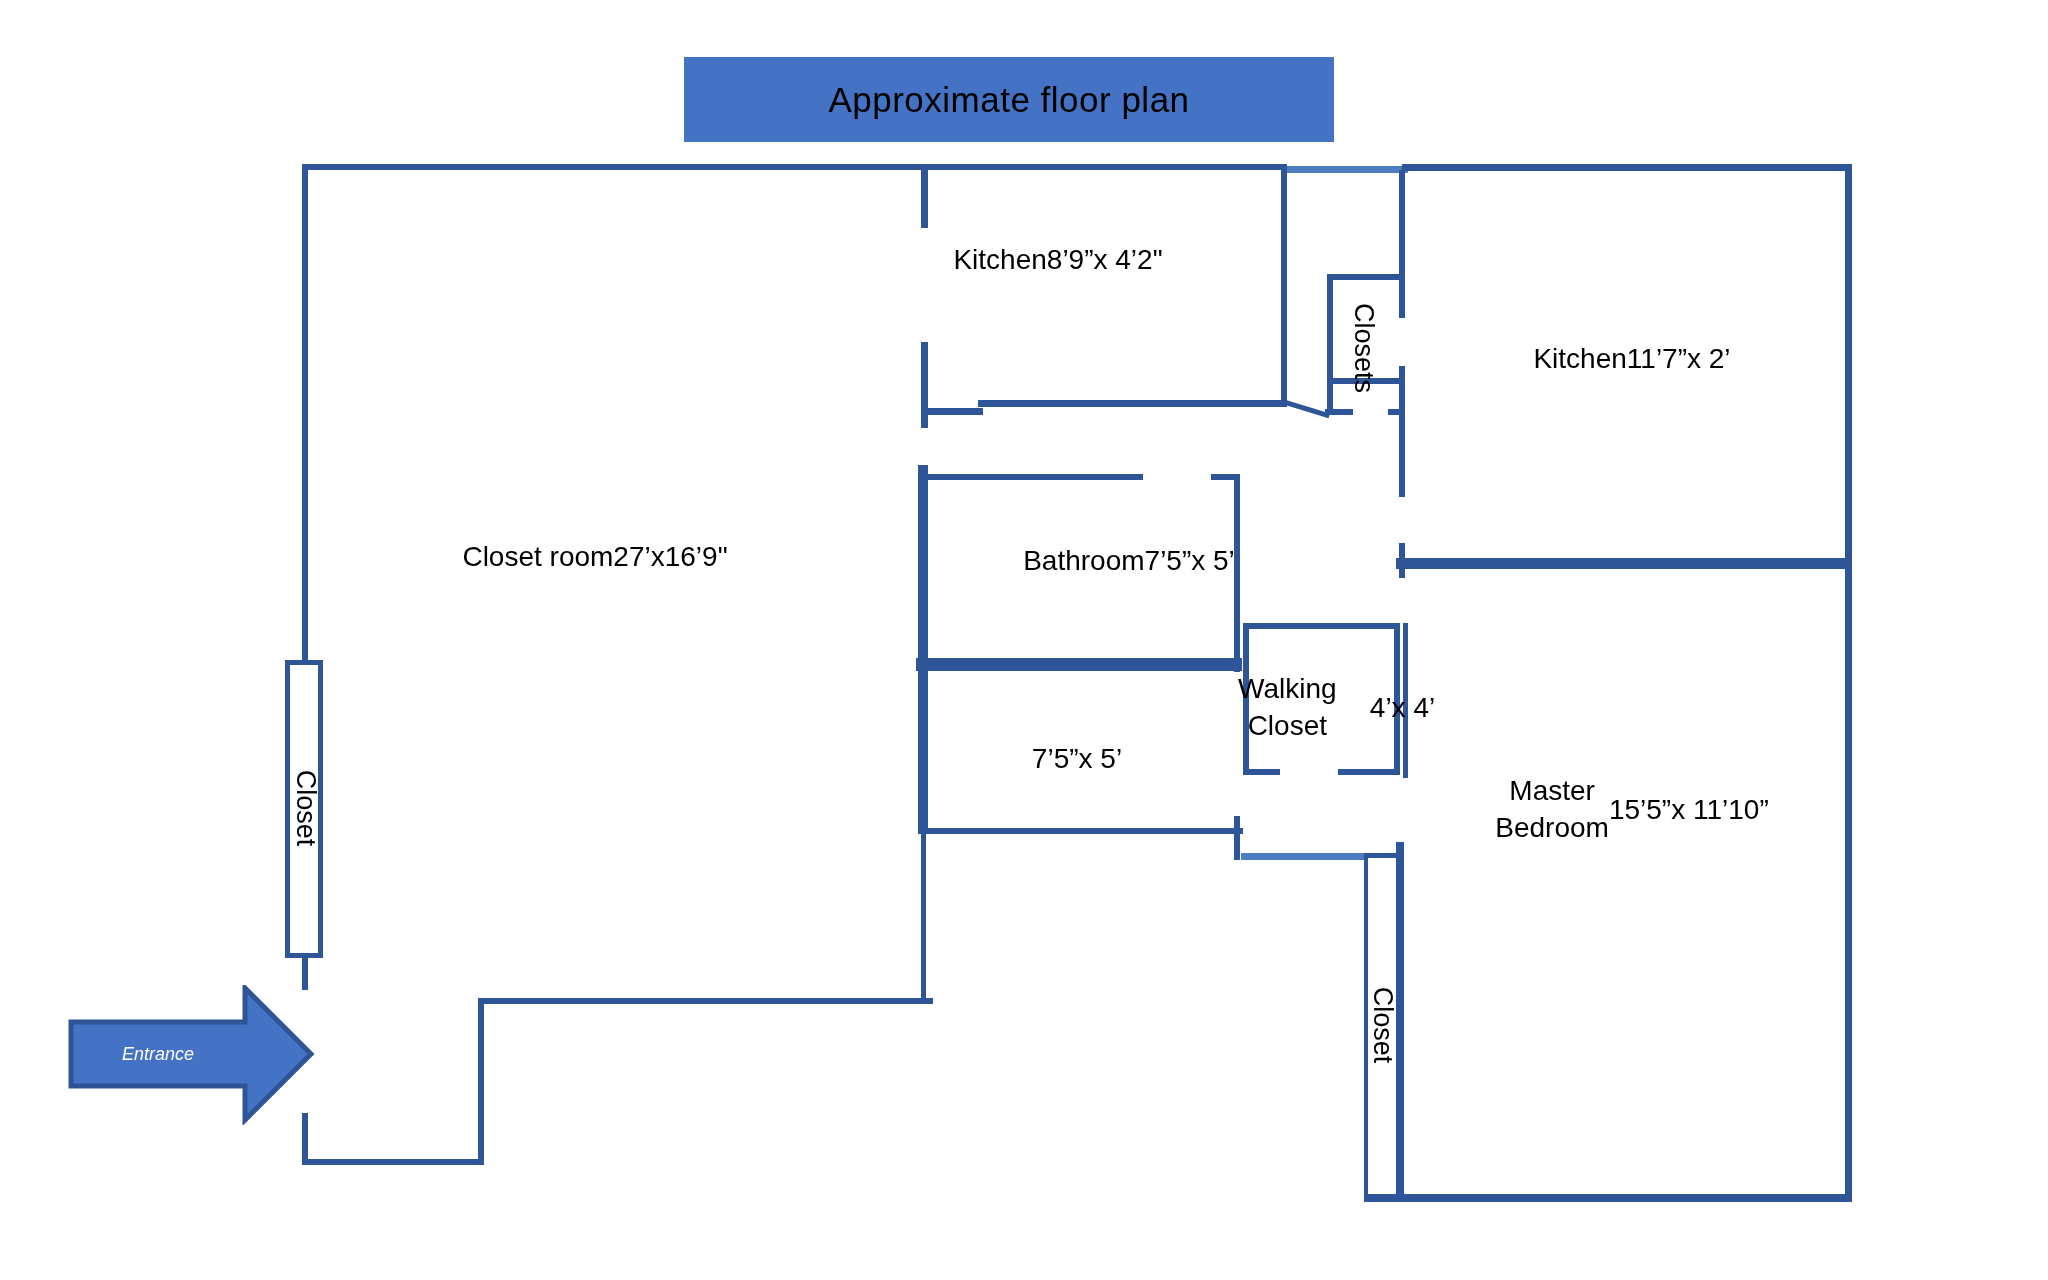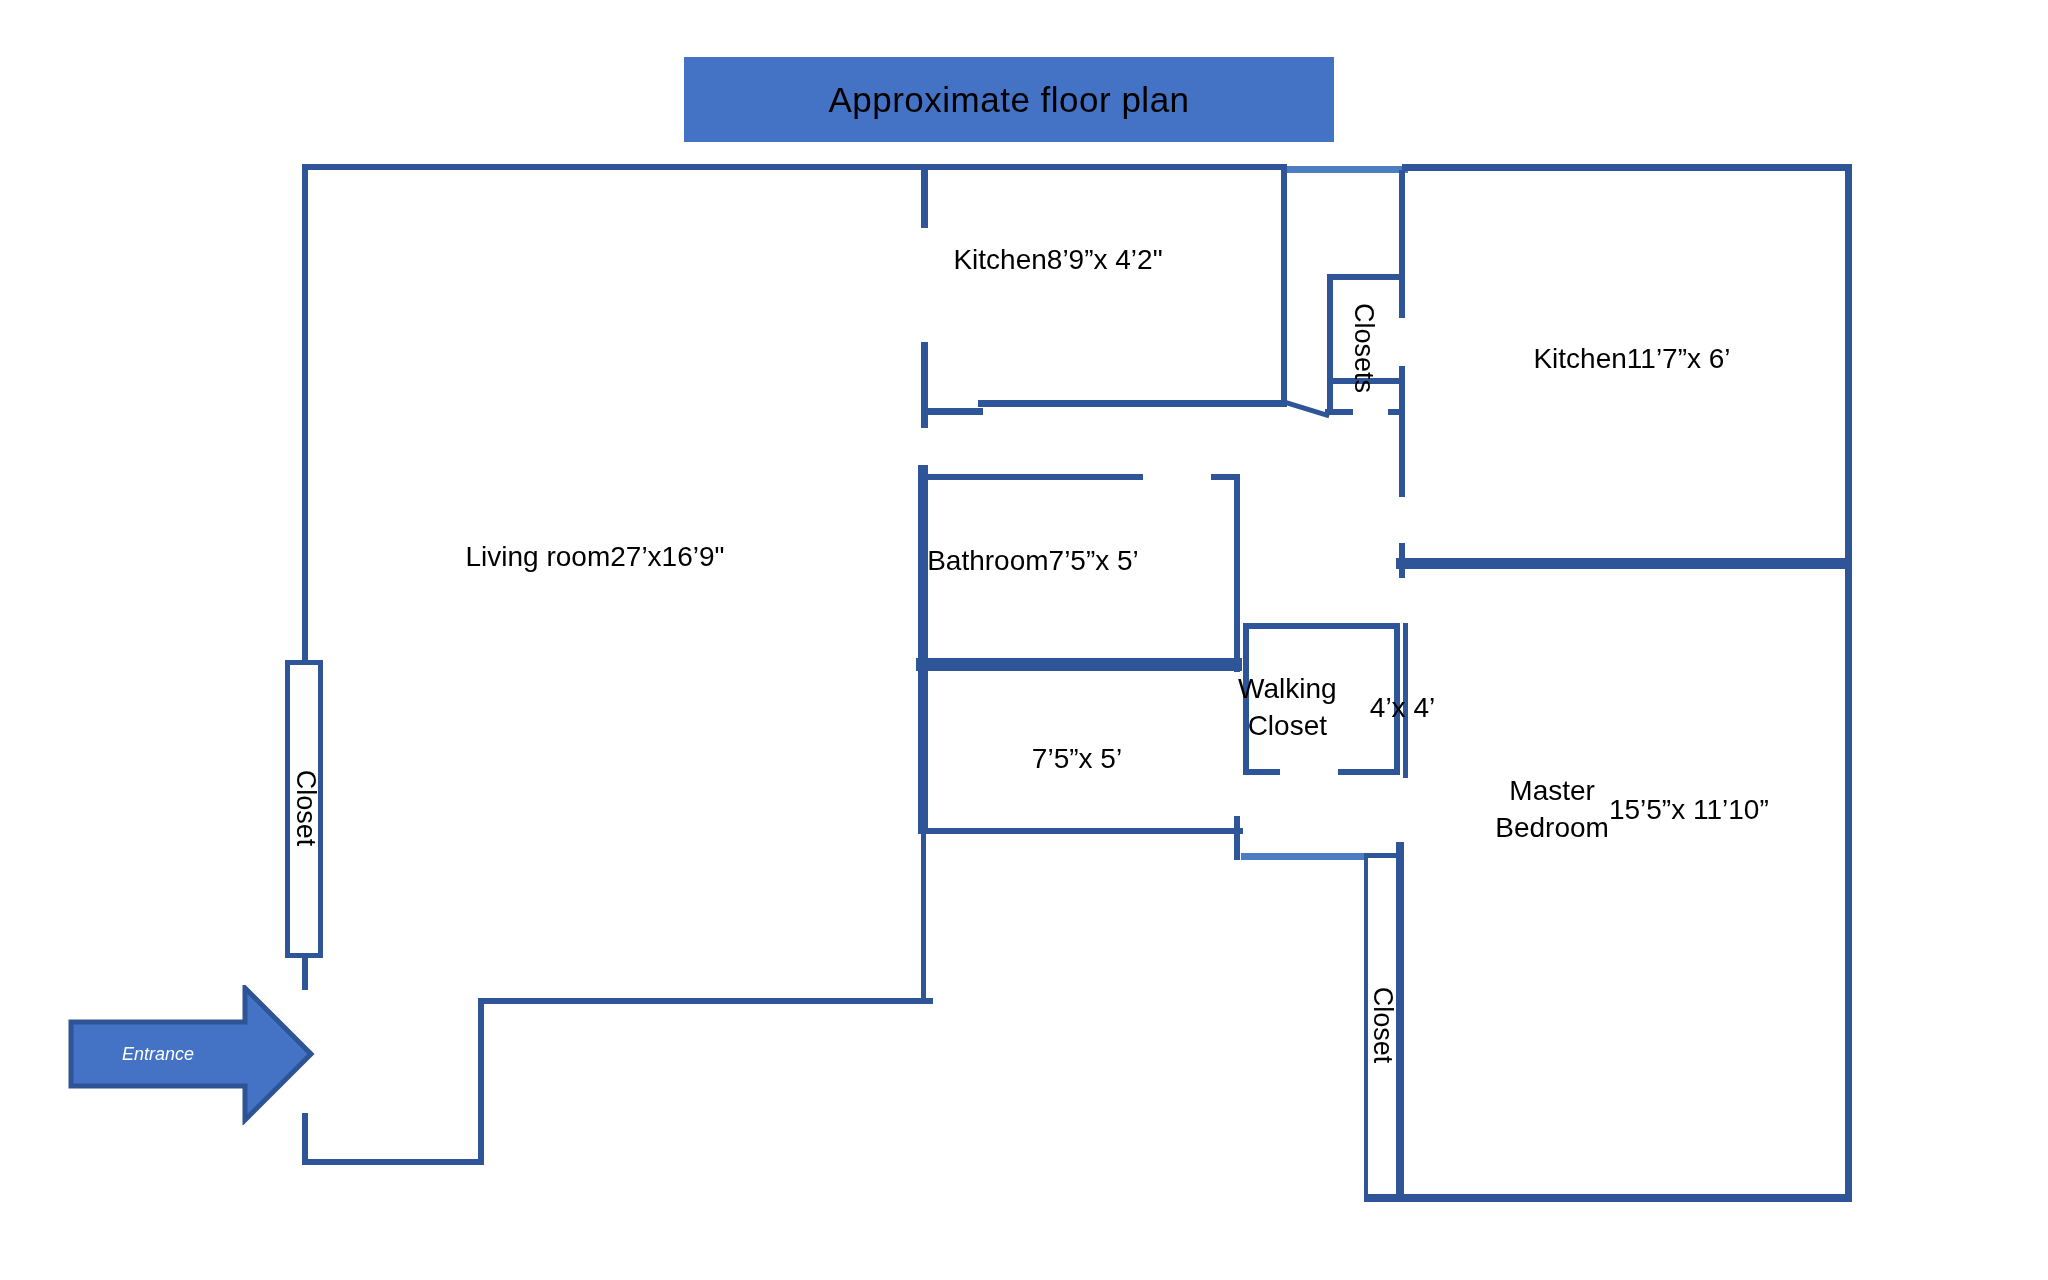--- a/index.html
+++ b/index.html
@@ -92,35 +92,35 @@
   <div class="wall" style="left:1396px;top:842px;width:8px;height:355px;"></div>
   <div class="wall" style="left:1364px;top:1194px;width:488px;height:8px;"></div>
   <div class="wall" style="left:1845px;top:569px;width:7px;height:633px;"></div>
 
   <svg style="position:absolute;left:65px;top:985px;" width="250" height="140" viewBox="0 0 250 140">
     <polygon points="6,37 180,37 180,3 246,69 180,135 180,101 6,101" fill="#4472C4" stroke="#2F5496" stroke-width="5" stroke-linejoin="miter"></polygon>
   </svg>
   <div class="entrance-label">Entrance</div>
 
   <div class="room-label" style="left:595px;top:556px;">
-    <span class="nm">Living room</span>
+    <span class="nm">Closet room</span>
     <span class="dims">27’x16’9"</span>
   </div>
 
   <div class="room-label" style="left:1058px;top:259px;">
     <span class="nm">Kitchen</span>
     <span class="dims">8’9”x 4’2"</span>
   </div>
 
   <div class="room-label" style="left:1632px;top:358px;">
     <span class="nm">Kitchen</span>
-    <span class="dims">11’7”x 6’</span>
+    <span class="dims">11’7”x 2’</span>
   </div>
 
-  <div class="room-label" style="left:1033px;top:560px;">
+  <div class="room-label" style="left:1129px;top:560px;">
     <span class="nm">Bathroom</span>
     <span class="dims">7’5”x 5’</span>
   </div>
 
   <div class="room-label" style="left:1077px;top:758px;">
     <span class="dims">7’5”x 5’</span>
   </div>
 
   <div class="room-label" style="left:1320px;top:707px;">
     <span class="nm wrap">Walking Closet</span>

